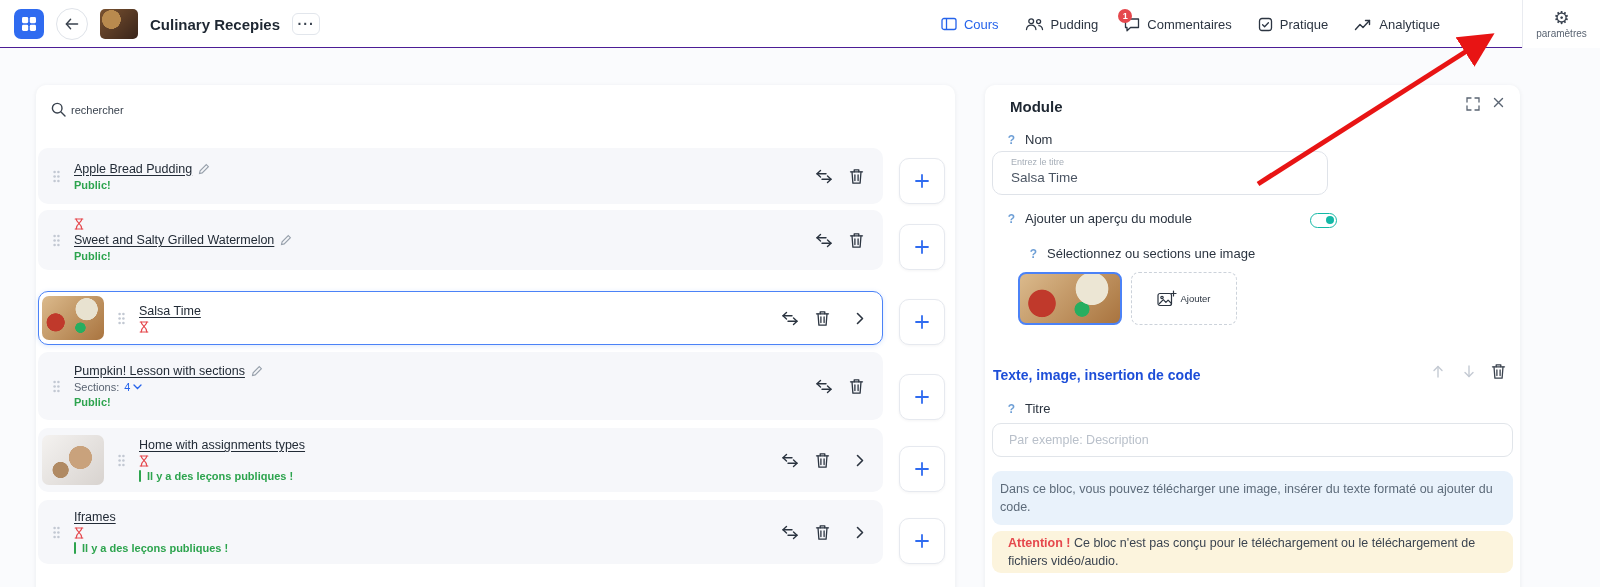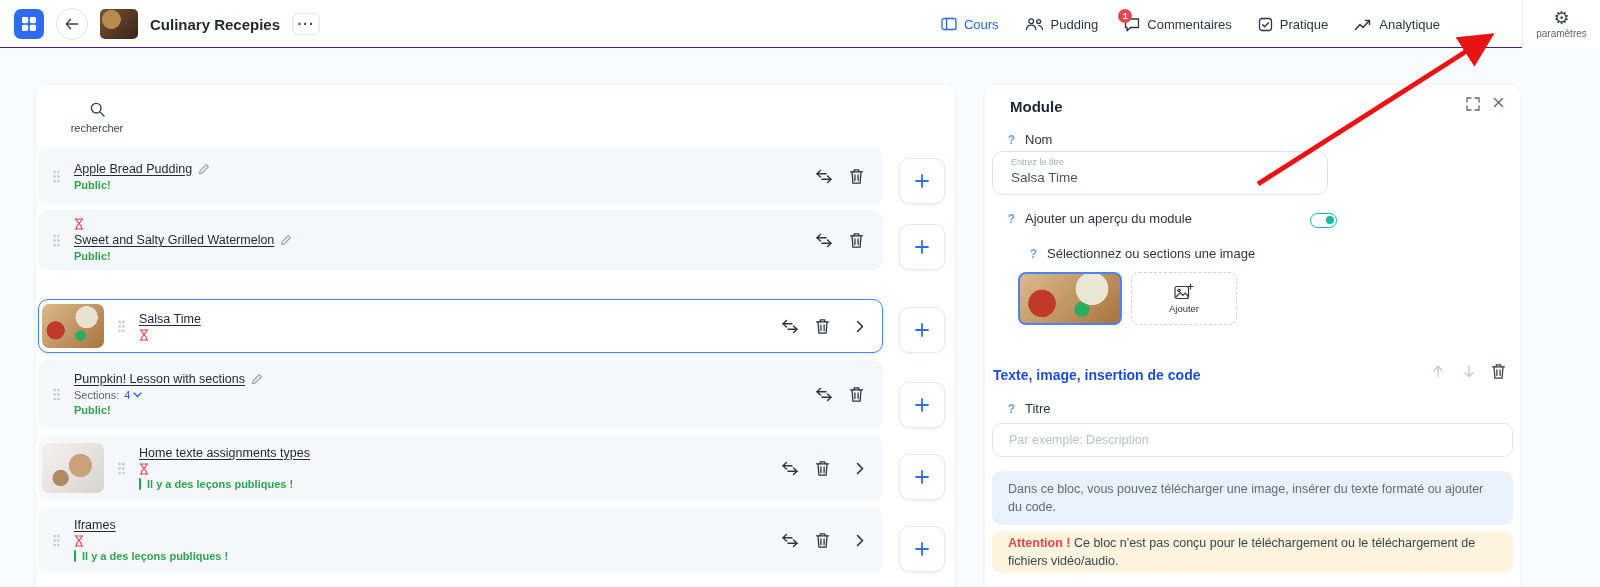--- a/index.html
+++ b/index.html
@@ -24,21 +24,21 @@
   .badge{position:absolute;top:-8px;left:-6px;background:#e5484d;color:#fff;font-size:9px;font-weight:bold;
          width:14px;height:14px;border-radius:50%;display:flex;align-items:center;justify-content:center}
   .settings{position:absolute;right:0;top:0;width:78px;height:48px;border-left:1px solid #e9ebf0;background:#fff;
             display:flex;flex-direction:column;align-items:center;justify-content:center;gap:1px;cursor:pointer}
   .gear{font-size:18px;line-height:1;color:#3a4350}
   .settings-label{font-size:10px;color:#5a6472}
 
   
   .lessons-card{position:absolute;left:36px;top:85px;width:919px;height:540px;background:#fff;border-radius:10px;
                 box-shadow:0 1px 5px rgba(30,40,60,.07)}
-  .search{position:absolute;left:14px;top:16px;width:94px;display:flex;flex-direction:column;align-items:center;gap:4px;cursor:pointer}
+  .search{position:absolute;left:14px;top:16px;width:94px;display:flex;flex-direction:row;align-items:center;gap:4px;cursor:pointer}
   .search-label{font-size:11px;color:#39424e}
   .rows{position:absolute;left:2px;top:63px;width:901px}
   .rwrap{display:flex;gap:16px;align-items:flex-end}
   .row{flex:0 0 845px;background:#f6f7fa;border-radius:10px;display:flex;align-items:center;border:1.5px solid transparent}
   .row.selected{background:#fff;border-color:#4b82f7;box-shadow:0 1px 5px rgba(59,130,246,.18)}
   .handle{margin:0 14px;cursor:grab}
   .thumb{width:62px;height:44px;border-radius:7px;margin-left:3px;flex:0 0 auto}
   .thumb.salsa{background:
       radial-gradient(circle at 22% 60%,#c0392b 0 16%,transparent 17%),
       radial-gradient(circle at 72% 30%,#e8e2d0 0 20%,transparent 21%),
@@ -77,30 +77,30 @@
   .field-value{position:absolute;left:18px;top:18px;font-size:13.5px;color:#4b5563}
   .toggle{left:325px;top:128px;width:27px;height:15px;border:1.5px solid #14b8a6;border-radius:9px;background:#fff;cursor:pointer}
   .knob{position:absolute;right:2px;top:1.8px;width:8.5px;height:8.5px;border-radius:50%;background:#14b8a6}
   .sel-img{left:33px;top:187px;width:104px;height:53px;border:2px solid #4b82f7;border-radius:8px;cursor:pointer;
       background:
       radial-gradient(circle at 22% 60%,#c0392b 0 16%,transparent 17%),
       radial-gradient(circle at 72% 30%,#ece6d4 0 20%,transparent 21%),
       radial-gradient(circle at 62% 72%,#27ae60 0 10%,transparent 11%),
       linear-gradient(135deg,#dbba8c,#a9743f)}
   .add-img{left:146px;top:187px;width:106px;height:53px;border:1.5px dashed #ccd2da;border-radius:8px;cursor:pointer;
-           display:flex;flex-direction:column;align-items:center;justify-content:center;gap:3px}
+           display:flex;flex-direction:row;align-items:center;justify-content:center;gap:3px}
   .add-img-label{font-size:9.5px;color:#2b3440}
   .block-title{left:8px;top:282px;font-size:14px;font-weight:bold;color:#1d4ed8}
   .block-up{right:76px;top:280px;cursor:pointer}
   .block-down{right:45px;top:280px;cursor:pointer}
   .block-trash{right:14px;top:278px;cursor:pointer}
   .titre-input{left:7px;top:338px;width:521px;height:34px;border:1px solid #e1e5ea;border-radius:9px;
                padding:0 16px;font-size:12.5px;color:#39424e;outline:none;font-family:inherit;background:#fff}
   .titre-input::placeholder{color:#b9c0ca}
-  .info-box{left:7px;top:386px;width:521px;background:#e9f2fb;border-radius:9px;padding:9px 16px;
+  .info-box{left:7px;top:386px;width:521px;background:#e9f2fb;border-radius:9px;padding:9px 8px;
             font-size:12.5px;color:#5d6b7a;line-height:1.45}
   .warn-box{left:7px;top:446px;width:521px;background:#fcf4dd;border-radius:9px;padding:3px 16px;
             font-size:12.5px;color:#3b4450;line-height:1.45}
   .warn-prefix{color:#e5484d;font-weight:bold}
 
   .annotation{position:absolute;left:0;top:0;z-index:50;pointer-events:none}
 </style>
 </head>
 <body>
 
@@ -238,21 +238,21 @@
             </span>
         </div>
       </div>
       <div class="plus-btn">
           <svg width="14" height="14" viewBox="0 0 14 14" stroke="#2f6bf0" stroke-width="1.8" stroke-linecap="round">
             <path d="M7 1v12M1 7h12"></path>
           </svg>
         </div>
     </div>
 
-    <div class="rwrap" style="margin-bottom:29px">
+    <div class="rwrap" style="margin-bottom:21px">
       <div class="row" style="height:60px">
         <span class="handle">
             <svg width="7" height="13" viewBox="0 0 7 13" fill="#c2c8d2">
               <circle cx="1.6" cy="2" r="1.3"></circle>
               <circle cx="5.4" cy="2" r="1.3"></circle>
               <circle cx="1.6" cy="6.5" r="1.3"></circle>
               <circle cx="5.4" cy="6.5" r="1.3"></circle>
               <circle cx="1.6" cy="11" r="1.3"></circle>
               <circle cx="5.4" cy="11" r="1.3"></circle>
             </svg>
@@ -428,21 +428,21 @@
               <circle cx="1.6" cy="2" r="1.3"></circle>
               <circle cx="5.4" cy="2" r="1.3"></circle>
               <circle cx="1.6" cy="6.5" r="1.3"></circle>
               <circle cx="5.4" cy="6.5" r="1.3"></circle>
               <circle cx="1.6" cy="11" r="1.3"></circle>
               <circle cx="5.4" cy="11" r="1.3"></circle>
             </svg>
           </span>
         <div class="rcontent">
           <span class="rtitle">
-              <span class="tlink">Home texte assignments types</span>
+              <span class="tlink">Home with assignments types</span>
             </span>
           <span>
               <svg width="10" height="12" viewBox="0 0 10 12" fill="none" stroke="#e5484d" stroke-width="1.2" stroke-linecap="round">
                 <path d="M1.2 1h7.6"></path>
                 <path d="M1.2 11h7.6"></path>
                 <path d="M2.2 1c0 3.8 5.6 4.2 5.6 10"></path>
                 <path d="M7.8 1c0 3.8-5.6 4.2-5.6 10"></path>
               </svg>
             </span>
           <span class="rstatus-bar">

